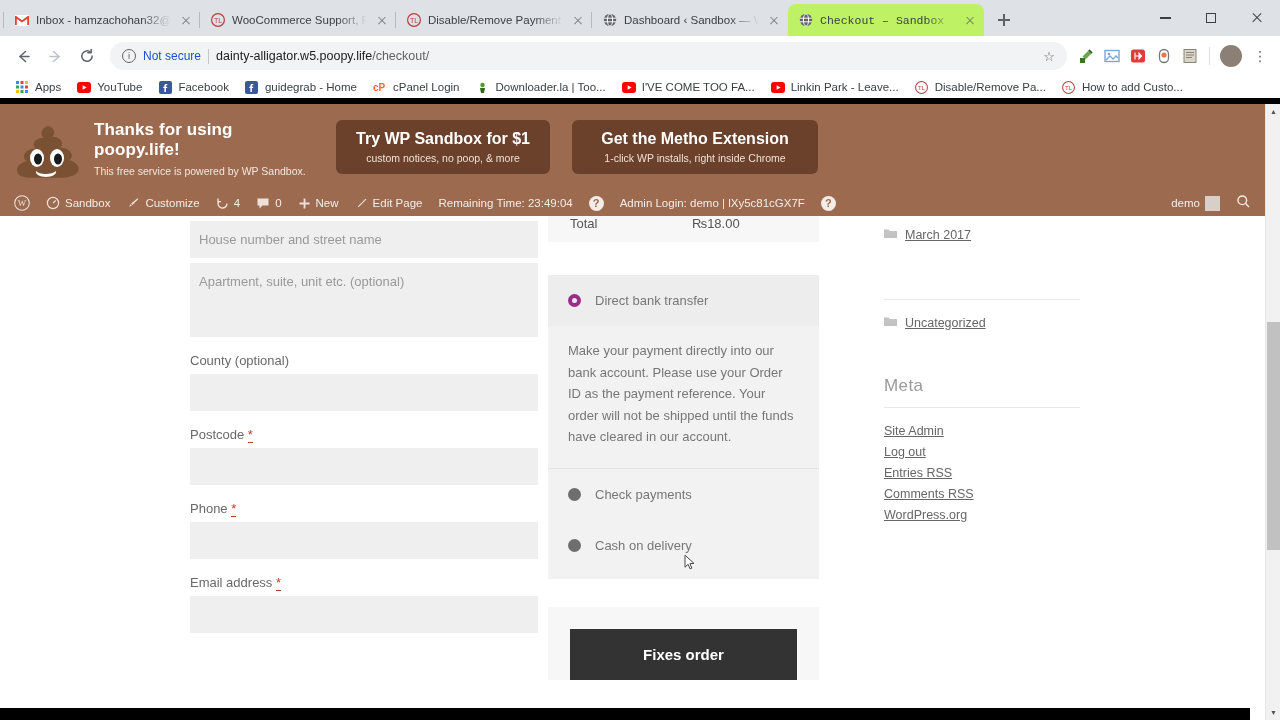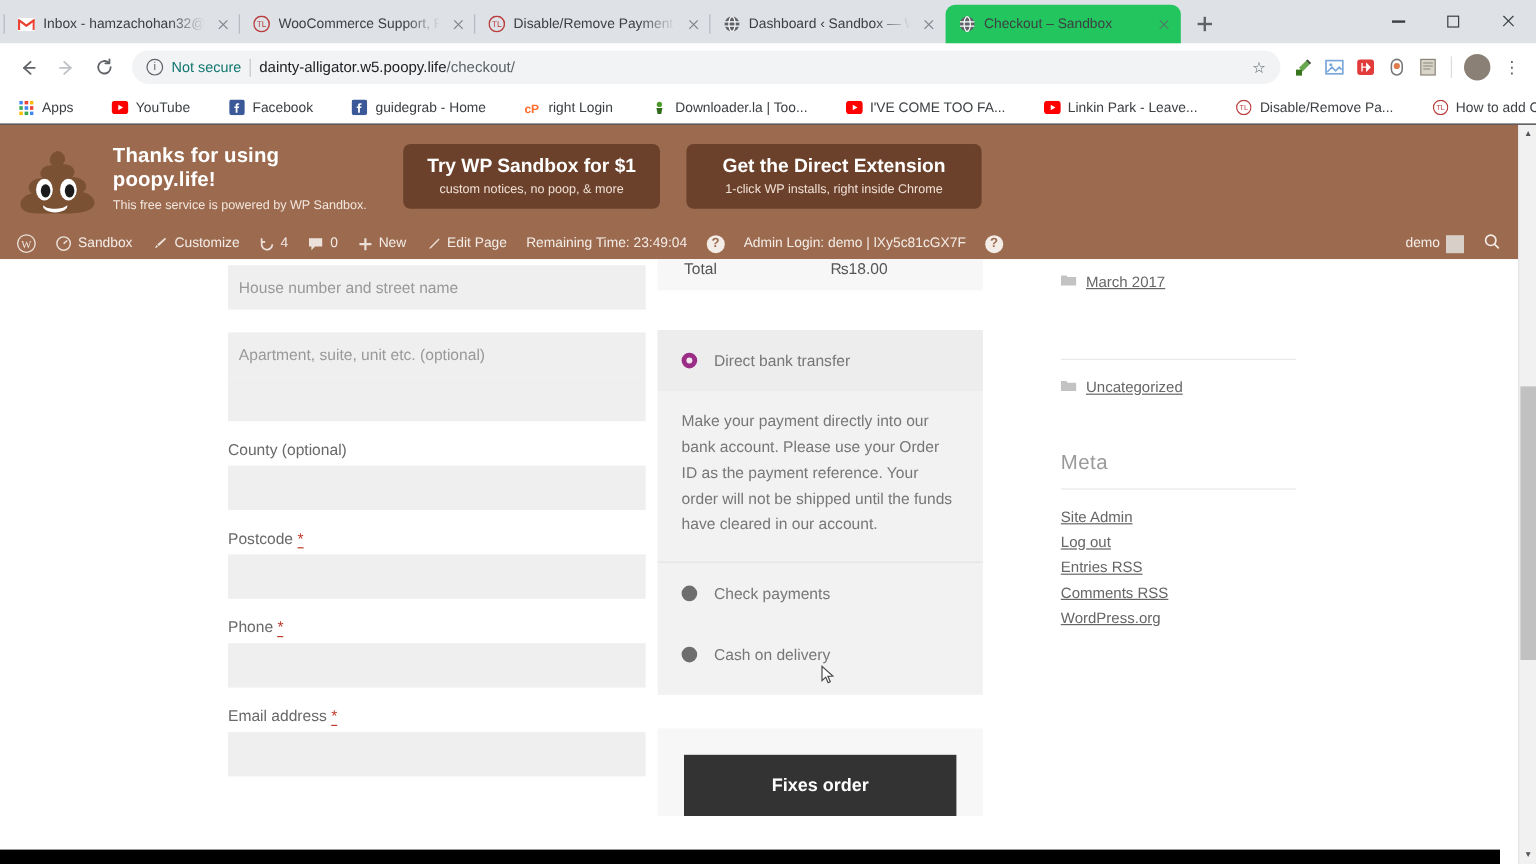--- a/index.html
+++ b/index.html
@@ -25,21 +25,21 @@
     font-size: 11.5px; color: #3c4043;
     border-radius: 8px 8px 0 0;
     position: relative; flex: none;
   }
   .tab.inactive { background: transparent; }
   .tab.inactive + .tab.inactive::before,
   .tab.inactive::before {
     content: ""; position: absolute; left: -1px; top: 8px;
     width: 1px; height: 16px; background: #b6bbc1;
   }
-  .tab.active { background: #22c55e; }
+  .tab.active { background: #bef264; font-family: Liberation Mono, monospace; }
   .tab.active::before { display: none; }
   .tab-favicon { width: 15px; height: 15px; flex: none; display: flex; align-items: center; justify-content: center; }
   .tab-title {
     flex: 1; white-space: nowrap; overflow: hidden;
     -webkit-mask-image: linear-gradient(to right, #000 78%, transparent 100%);
     mask-image: linear-gradient(to right, #000 78%, transparent 100%);
   }
   .tab-close { width: 16px; height: 16px; flex: none; position: relative; opacity: .75; }
   .tab-close::before, .tab-close::after {
     content: ""; position: absolute; left: 3px; top: 7.5px;
@@ -71,33 +71,33 @@
   }
   .navbtn { width: 30px; height: 30px; display: flex; align-items: center; justify-content: center; color: #5f6368; font-size: 16px; }
   .navbtn.disabled { color: #bdc1c6; }
   .omnibox {
     flex: 1; height: 28px; background: #f1f3f4; border-radius: 14px;
     display: flex; align-items: center; padding: 0 12px; gap: 7px;
     margin: 0 6px; font-size: 12.5px; color: #202124;
   }
   .omni-info { width: 14px; height: 14px; border: 1.2px solid #5f6368; border-radius: 50%;
                font-size: 9.5px; line-height: 11.6px; text-align: center; color: #5f6368; flex:none; }
-  .omni-notsecure { color: #0f766e; font-size: 12px; }
+  .omni-notsecure { color: #1d4ed8; font-size: 12px; }
   .omni-sep { width: 1px; height: 15px; background: #c4c7c5; }
   .omni-url .dim { color: #5f6368; }
   .omni-star { margin-left: auto; color: #5f6368; font-size: 13px; }
   .ext-icons { display: flex; align-items: center; gap: 4px; padding-right: 2px; }
   .ext { width: 22px; height: 22px; border-radius: 3px; display: flex; align-items: center; justify-content: center; font-size: 11px; }
   .tb-sep { width: 1px; height: 18px; background: #dadce0; margin: 0 4px; }
   .avatar-btn { width: 22px; height: 22px; border-radius: 50%; background: #8a8075; }
   .kebab { width: 24px; height: 24px; display:flex; align-items:center; justify-content:center; color:#5f6368; font-size: 14px; letter-spacing: 0; }
 
   .bookmarks {
     height: 28px; background: #ffffff; display: flex; align-items: center;
-    padding: 0 8px; gap: 18px; border-bottom: 1px solid #000000;
+    padding: 0 8px; gap: 2px; border-bottom: 6px solid #000000;
     font-size: 11.5px; color: #3c4043; overflow: hidden;
   }
   .bm { display: flex; align-items: center; gap: 6px; padding: 3px 7px; border-radius: 4px; white-space: nowrap; flex: none; }
   .bm-ico { width: 14px; height: 14px; flex: none; display: flex; align-items: center; justify-content: center; font-size: 10px; border-radius: 2px; }
 
   
   .viewport { flex: 1; position: relative; overflow: hidden; background: #fff; }
   .page { position: absolute; inset: 0 15px 0 0; overflow: hidden; }
 
   
@@ -139,21 +139,21 @@
   .col-center { position: absolute; left: 548px; top: 0;  width: 271px; }
   .col-right  { position: absolute; left: 884px; top: 0;  width: 196px; }
 
   .field-label { font-size: 13px; color: #696969; margin: 16px 0 6px; }
   .req { color: #c0392b; border-bottom: 1px solid #c0392b; }
   .input {
     height: 37px; background: #efefef; width: 100%;
     display: flex; align-items: center; padding: 0 9px;
     font-size: 13px; color: #999; border: none;
   }
-  .input.spaced { margin-top: 19px; }
+  .input.spaced { margin-top: 5px; }
 
   .order-total-row {
     display: flex; background: #f7f7f7; width: 271px; height: 26px; align-items: flex-start;
   }
   .ot-label { width: 122px; background: #f7f7f7; padding-left: 22px; font-size: 13px; color: #555; }
   .ot-value { font-size: 13px; color: #555; padding-left: 22px; }
 
   .payment-box { background: #f2f2f2; margin-top: 33px; }
   .pay-row { display: flex; align-items: center; gap: 14px; padding: 18px 20px; font-size: 13px; color: #777; }
   .pay-row.selected { background: #ededed; }
@@ -389,21 +389,21 @@
       </span>
       <span>guidegrab - Home</span>
     </div>
 
     <div class="bm">
       <span class="bm-ico">
         <svg width="14" height="12" viewBox="0 0 14 12">
             <text x="0" y="10" font-size="10" font-weight="bold" fill="#ff6c2c" font-family="Liberation Sans">cP</text>
           </svg>
       </span>
-      <span>right Login</span>
+      <span>cPanel Login</span>
     </div>
 
     <div class="bm">
       <span class="bm-ico">
         <svg width="13" height="13" viewBox="0 0 13 13">
             <circle cx="6.5" cy="4" r="2.2" fill="#4c9a2a"></circle>
             <path d="M4 7h5l-1 5H5z" fill="#2f6b1a"></path>
           </svg>
       </span>
       <span>Downloader.la | Too...</span>
@@ -466,21 +466,21 @@
         </div>
         <div class="poopy-text">
           <div class="poopy-title">Thanks for using poopy.life!</div>
           <div class="poopy-sub">This free service is powered by WP Sandbox.</div>
         </div>
         <div class="poopy-btn">
           <div class="poopy-btn-main">Try WP Sandbox for $1</div>
           <div class="poopy-btn-sub">custom notices, no poop, &amp; more</div>
         </div>
         <div class="poopy-btn wide">
-          <div class="poopy-btn-main">Get the Direct Extension</div>
+          <div class="poopy-btn-main">Get the Metho Extension</div>
           <div class="poopy-btn-sub">1-click WP installs, right inside Chrome</div>
         </div>
       </div>
 
       <div class="wpbar">
         <div class="wpitem">
           <span class="wp-ico">
             <svg width="16" height="16" viewBox="0 0 16 16">
                 <circle cx="8" cy="8" r="7.3" fill="none" stroke="#f4ece7" stroke-width="1.1"></circle>
                 <text x="8" y="11.3" font-size="9" fill="#f4ece7" text-anchor="middle" font-family="Liberation Serif">W</text>

